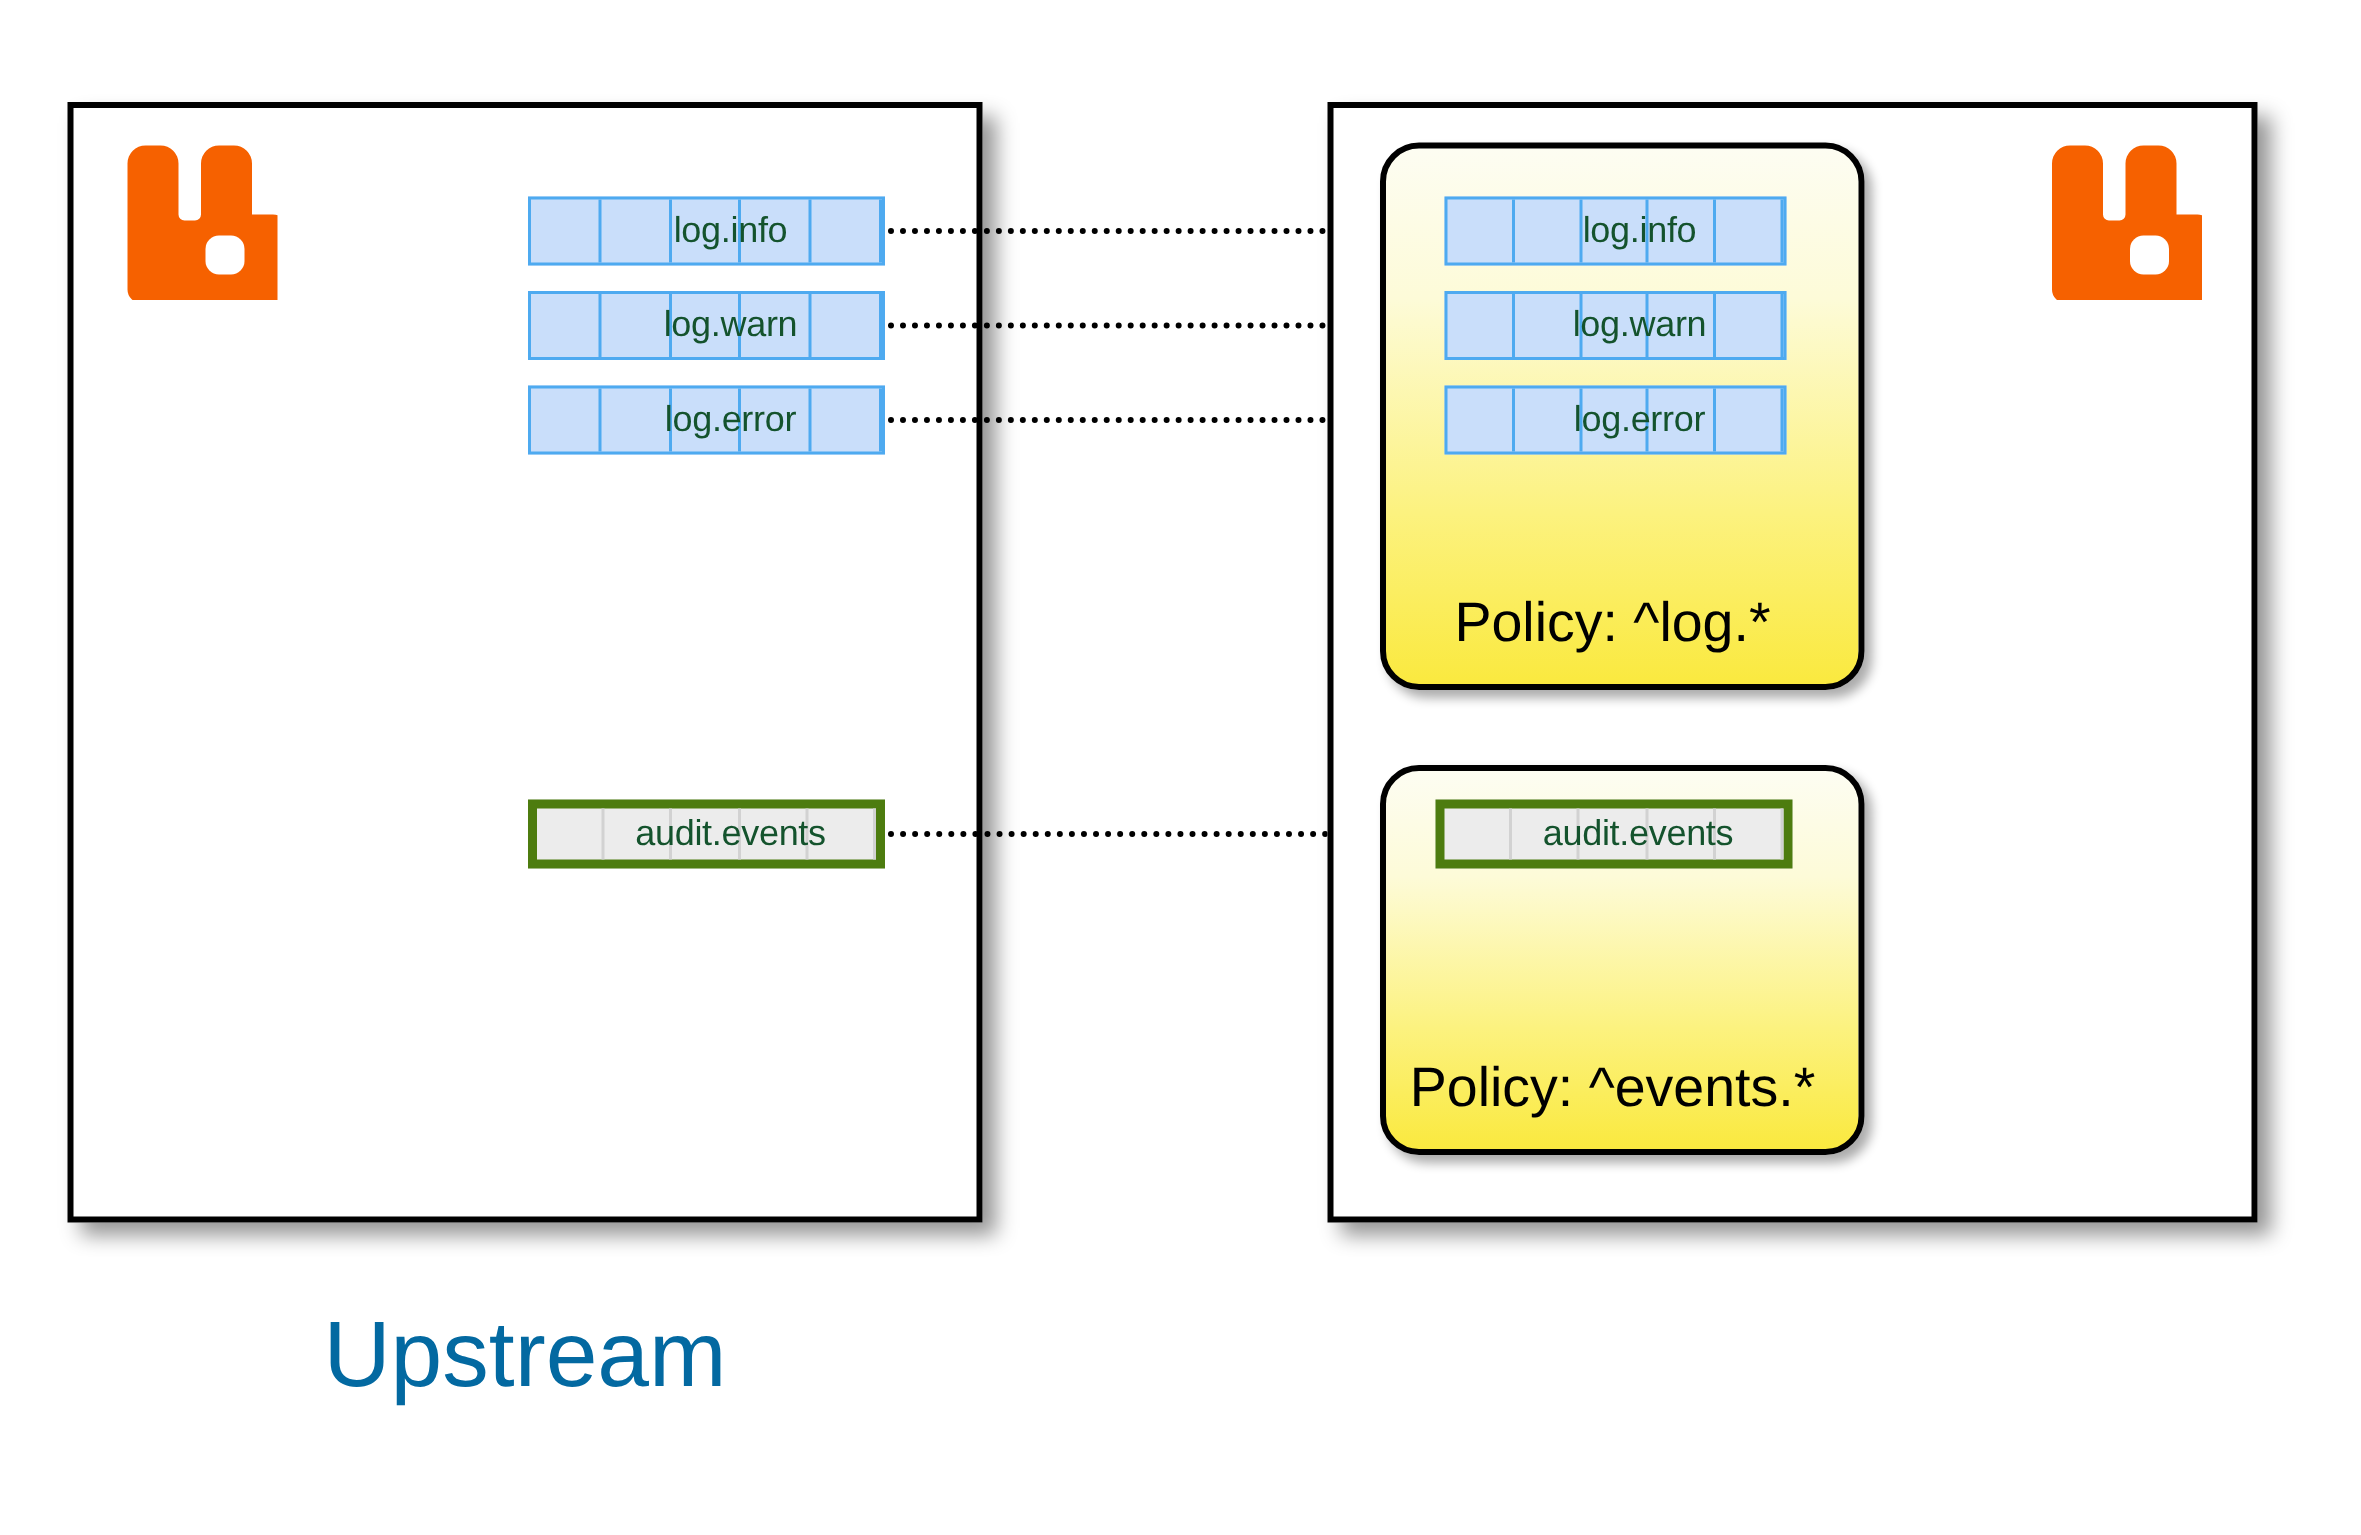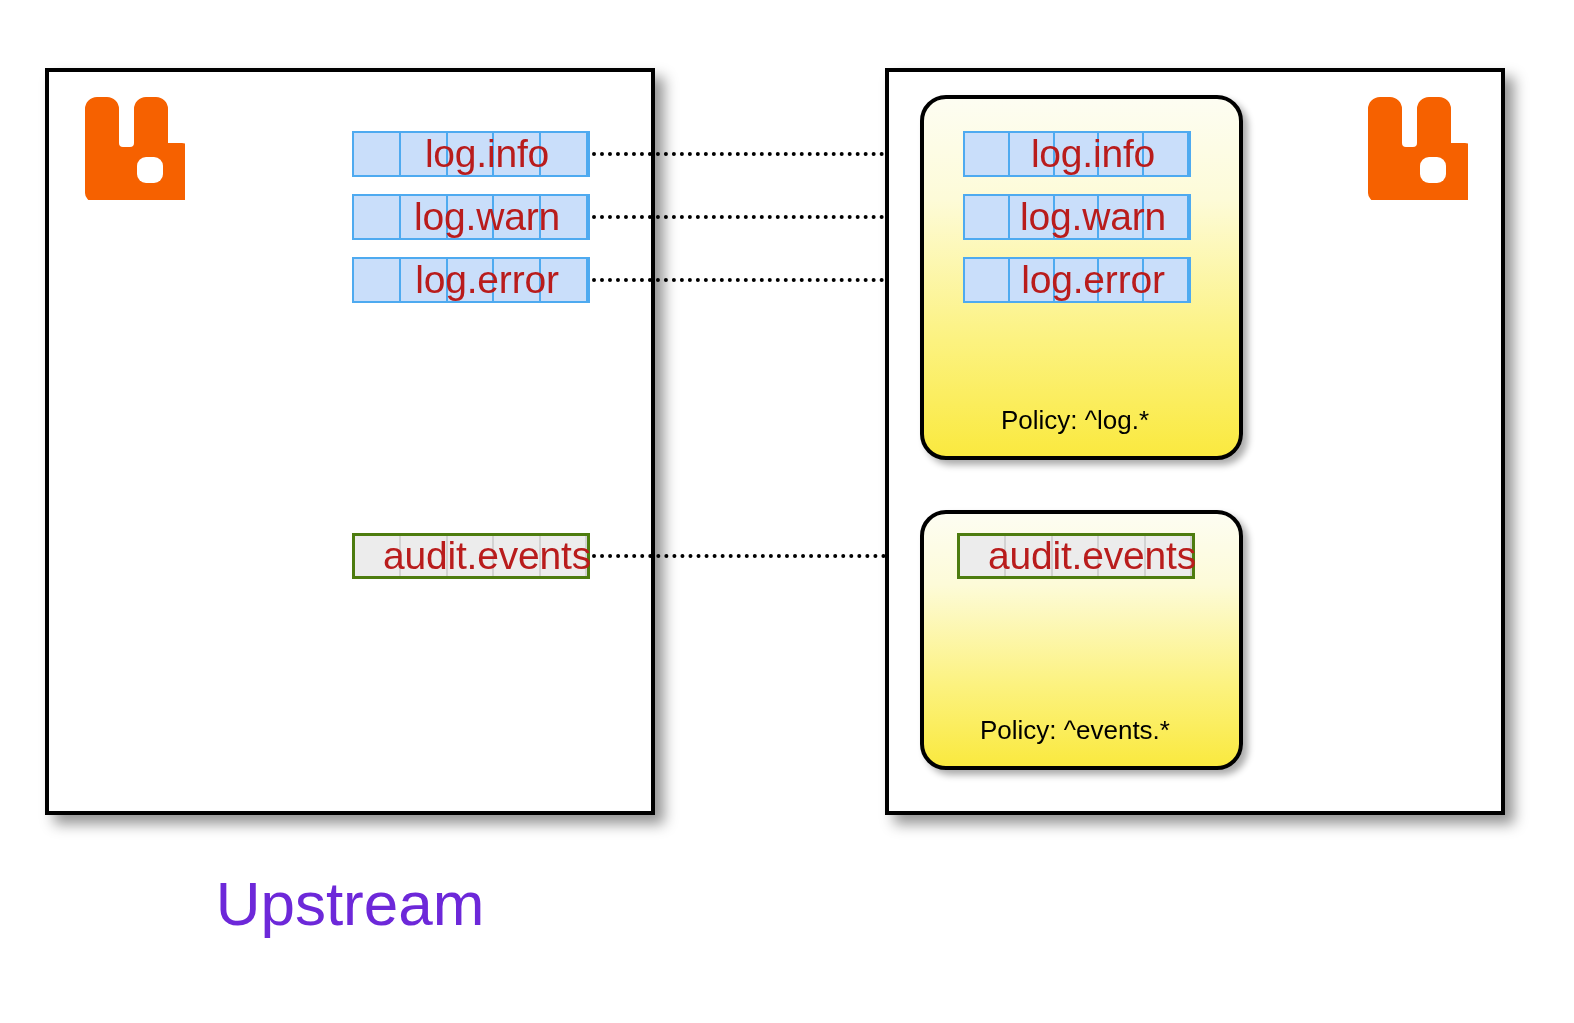--- a/index.html
+++ b/index.html
@@ -50,32 +50,32 @@
   .queue .cell {
     flex: 1 1 0;
     box-sizing: border-box;
   }
   .queue .qlabel {
     position: absolute;
     left: 0; right: 0; top: 0; bottom: 0;
     display: flex;
     align-items: center;
     justify-content: center;
-    font-size: 39px;
-    color: #b91c1c;
+    font-size: 24px;
+    color: #14532d;
     letter-spacing: -0.2px;
     pointer-events: none;
     padding-left: 32px;
   }
   
   .queue.blue { border: 2px solid #4eaaf0; background: #c9defa; }
   .queue.blue .cell { border-right: 2px solid #4eaaf0; }
   .queue.blue .cell:last-child { border-right: none; }
   
-  .queue.grey { border: 3px solid #4d7c0f; background: #ececec; }
+  .queue.grey { border: 6px solid #4d7c0f; background: #ececec; }
   .queue.grey .cell { border-right: 2px solid #d2d2d2; }
   .queue.grey .cell:last-child { border-right: none; }
 
   
   #q-up-0 { left: 352px; top: 131px; width: 238px; }
   #q-up-1 { left: 352px; top: 194px; width: 238px; }
   #q-up-2 { left: 352px; top: 257px; width: 238px; }
   #q-up-3 { left: 352px; top: 533px; width: 238px; }
 
   
@@ -92,21 +92,21 @@
     border-radius: 26px;
     background: linear-gradient(to bottom, #fdfdf2 0%, #fdfbd8 28%, #fcf27f 68%, #fae93f 100%);
     box-shadow: 5px 5px 7px rgba(0,0,0,0.33);
   }
   #policy-log   { left: 920px; top: 95px;  width: 323px; height: 365px; }
   #policy-audit { left: 920px; top: 510px; width: 323px; height: 260px; }
   .policy-label {
     position: absolute;
     left: 0; right: 13px;
     text-align: center;
-    font-size: 26px;
+    font-size: 37px;
     color: #000000;
   }
   #policy-log .policy-label   { bottom: 20px; }
   #policy-audit .policy-label { bottom: 20px; }
 
   
   .link {
     position: absolute;
     height: 0;
     border-top: 4px dotted #000000;
@@ -126,21 +126,21 @@
   #arrow-0 { left: 928px; top: 137px; }
   #arrow-1 { left: 928px; top: 200px; }
   #arrow-2 { left: 928px; top: 263px; }
   #arrow-3 { left: 924px; top: 539px; }
 
   
   .caption {
     position: absolute;
     text-align: center;
     font-size: 62px;
-    color: #6d28d9;
+    color: #0369a1;
     white-space: nowrap;
   }
   #caption-upstream   { left: 45px;  top: 868px; width: 610px; }
   #caption-downstream { left: 885px; top: 868px; width: 620px; }
 </style>
 </head>
 <body>
 
 <div id="canvas">
 

